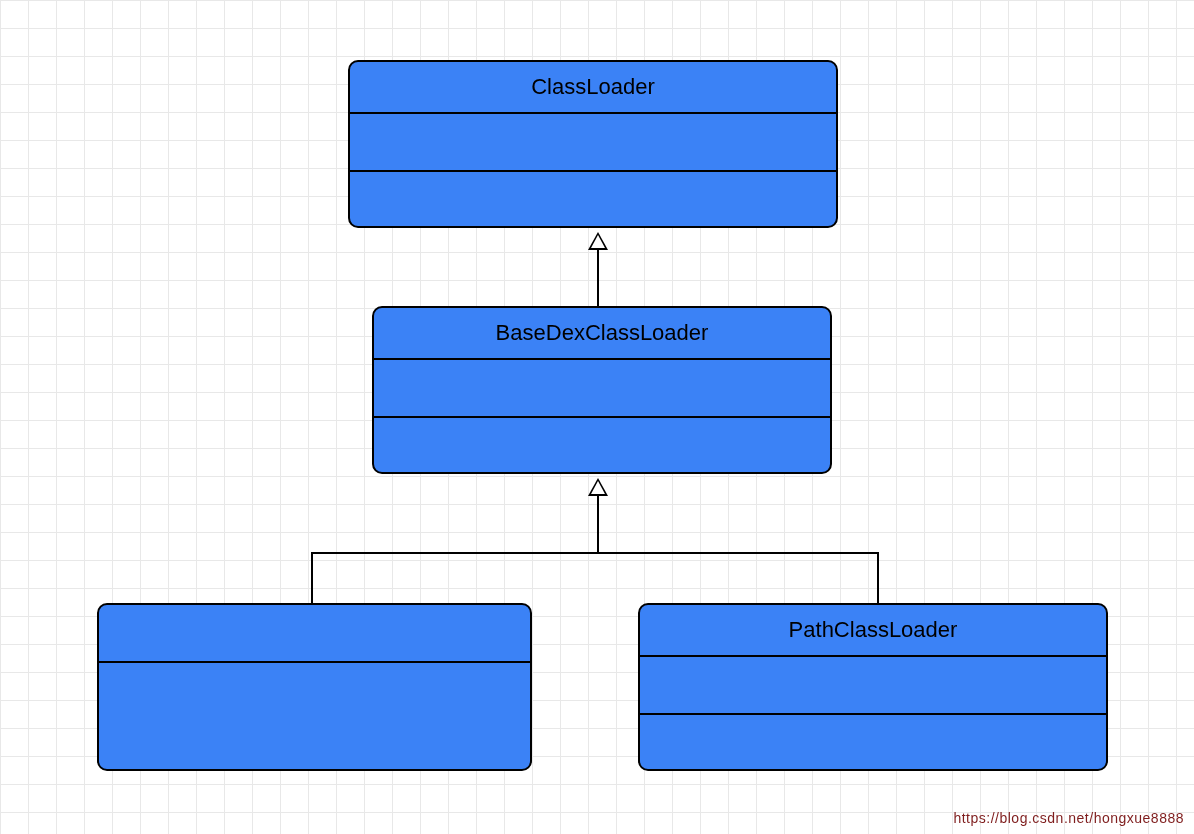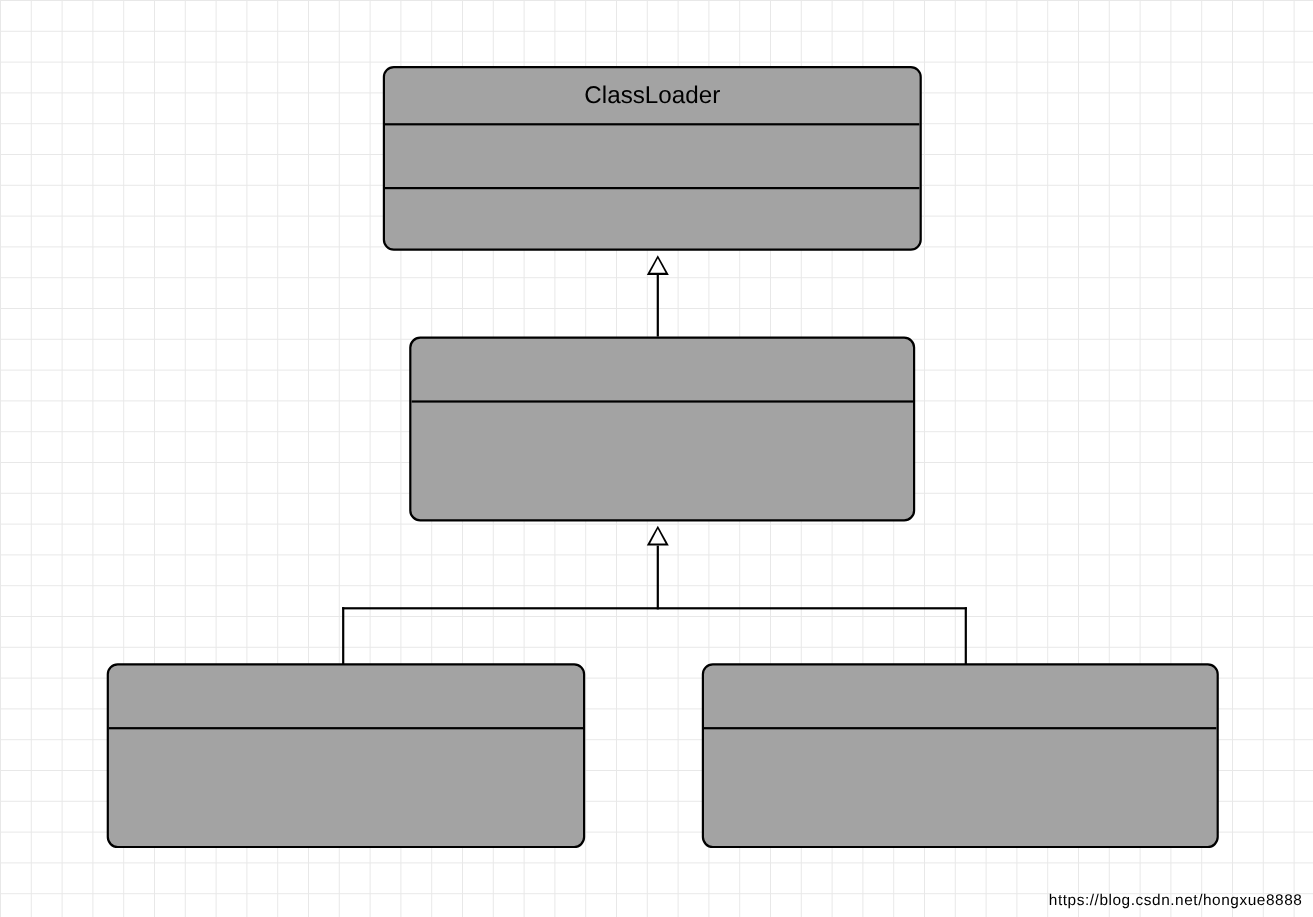--- a/index.html
+++ b/index.html
@@ -13,21 +13,21 @@
       background: #ffffff;
       background-image:
         linear-gradient(#e8e8e8 1px, transparent 1px),
         linear-gradient(90deg, #e8e8e8 1px, transparent 1px);
       background-size: 28px 28px;
       position: relative;
       font-family: Arial, Helvetica, sans-serif;
     }
     .uml-box {
       position: absolute;
-      background: #a3a3a3;
+      background: #3b82f6;
       border: 2px solid #000;
       border-radius: 10px;
       overflow: hidden;
     }
     .uml-title {
       text-align: center;
       font-size: 22px;
       padding: 12px 8px;
       border-bottom: 2px solid #000;
       font-weight: 400;
@@ -59,54 +59,56 @@
       width: 0;
       height: 0;
       border-left: 7px solid transparent;
       border-right: 7px solid transparent;
       border-bottom: 13px solid #fff;
     }
     .watermark {
       position: absolute;
       bottom: 8px;
       right: 10px;
-      color: #000000;
+      color: #7f1d1d;
       font-size: 14px;
       letter-spacing: 0.5px;
     }
   </style>
 </head>
 <body>
 
 <div class="uml-box" style="left:348px; top:60px; width:490px; height:168px;">
   <div class="uml-title">ClassLoader</div>
   <div class="uml-section" style="height:58px;"></div>
   <div class="uml-section" style="height:58px;"></div>
 </div>
 
 <div class="arrowhead" style="left:588px; top:232px;"></div>
 <div class="connector" style="left:597px; top:250px; width:2px; height:56px;"></div>
 
 <div class="uml-box" style="left:372px; top:306px; width:460px; height:168px;">
+  <div class="uml-title">BaseDexClassLoader</div>
   <div class="uml-section" style="height:58px;"></div>
   <div class="uml-section" style="height:58px;"></div>
 </div>
 
 <div class="arrowhead" style="left:588px; top:478px;"></div>
 <div class="connector" style="left:597px; top:496px; width:2px; height:58px;"></div>
 
 <div class="connector" style="left:311px; top:552px; width:568px; height:2px;"></div>
 
 <div class="connector" style="left:311px; top:552px; width:2px; height:52px;"></div>
 
 <div class="connector" style="left:877px; top:552px; width:2px; height:52px;"></div>
 
 <div class="uml-box" style="left:97px; top:603px; width:435px; height:168px;">
   <div class="uml-section" style="height:58px;"></div>
   <div class="uml-section" style="height:58px;"></div>
 </div>
 
 <div class="uml-box" style="left:638px; top:603px; width:470px; height:168px;">
+  <div class="uml-title">PathClassLoader</div>
   <div class="uml-section" style="height:58px;"></div>
   <div class="uml-section" style="height:58px;"></div>
 </div>
 
 <div class="watermark">https://blog.csdn.net/hongxue8888</div>
 
 </body></html>

